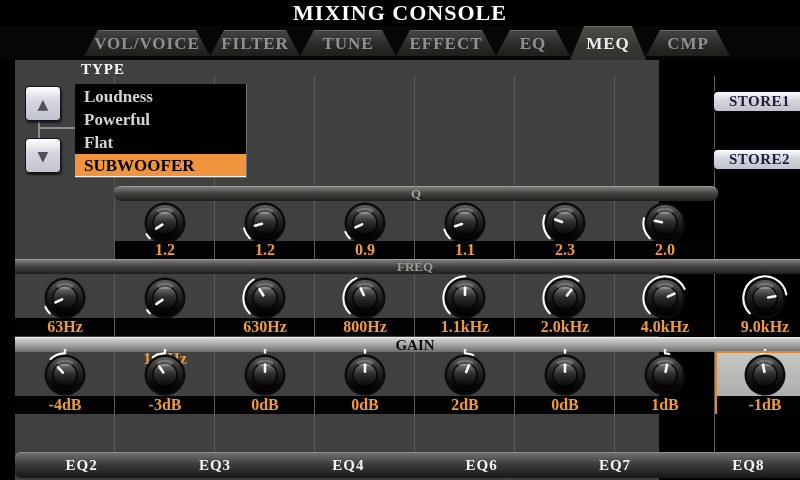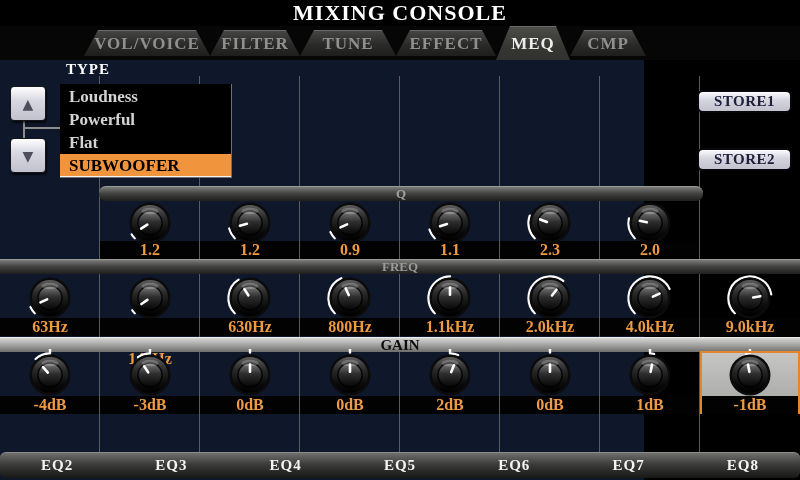--- a/index.html
+++ b/index.html
@@ -19,21 +19,21 @@
        color:#909090;font-size:17px;letter-spacing:1px;cursor:pointer;border-top:1px solid #6a6a68;box-sizing:border-box;}
   .tab.active{height:34px;background:linear-gradient(#4c4c49,#363633 60%,#31312f);color:#ececec;}
   .tab:nth-child(1){width:126px;}
   .tab:nth-child(2){width:90px;}
   .tab:nth-child(3){width:96px;}
   .tab:nth-child(4){width:100px;}
   .tab:nth-child(5){width:74px;}
   .tab:nth-child(6){width:76px;}
   .tab:nth-child(7){width:84px;}
   
-  #panel{position:absolute;left:0;top:60px;width:644px;height:420px;background:#0f172a;}
+  #panel{position:absolute;left:15px;top:60px;width:644px;height:420px;background:#404040;}
   .divider{position:absolute;top:16px;bottom:28px;width:1px;background:#5c5c5a;z-index:1;}
   
   #type-label{position:absolute;left:66px;top:1px;font-size:15px;color:#fff;letter-spacing:1px;z-index:5;}
   #type-list{position:absolute;left:60px;top:24px;width:172px;height:94px;background:#000;z-index:5;
              border-right:1px solid #707070;border-bottom:1px solid #707070;padding-top:1px;box-sizing:border-box;}
   .type-item{height:23px;line-height:23px;padding-left:9px;font-size:17px;color:#d4d4d4;cursor:pointer;}
   .type-item.sel{background:#f0953e;color:#000;box-shadow:inset 0 -1px 0 #f2f2f2;}
   
   .arrow-btn{position:absolute;left:10px;width:34px;height:33px;border:1px solid #14141a;border-radius:4px;
              background:linear-gradient(#ffffff,#d8d8e2 40%,#c2c2ce);box-shadow:1px 2px 2px rgba(0,0,0,.65);
@@ -111,20 +111,23 @@
       </div>
       <div class="tab">
         <span>FILTER</span>
       </div>
       <div class="tab">
         <span>TUNE</span>
       </div>
       <div class="tab">
         <span>EFFECT</span>
       </div>
+      <div class="tab">
+        <span>EQ</span>
+      </div>
       <div class="tab active">
         <span>MEQ</span>
       </div>
       <div class="tab">
         <span>CMP</span>
       </div>
     </div>
 
   <div id="panel">
     <div id="type-label">TYPE</div>
@@ -371,19 +374,18 @@
     <ellipse cx="0" cy="-12" rx="8.5" ry="3.2" fill="rgba(255,255,255,0.22)"></ellipse>
     <line class="kptr" x1="-0.61" y1="-3.14" x2="-2.00" y2="-10.31"></line>
           </svg></div>
         <div class="val" style="left: 702px; top: 336px;">-1dB</div>
       </div>
 
     <div id="channel-bar">
         <div class="channel">EQ2</div>
         <div class="channel">EQ3</div>
         <div class="channel">EQ4</div>
-        <div class="channel">EQ5</div>
         <div class="channel">EQ6</div>
         <div class="channel">EQ7</div>
         <div class="channel">EQ8</div>
       </div>
   </div>
 </div>
 
 </body></html>

